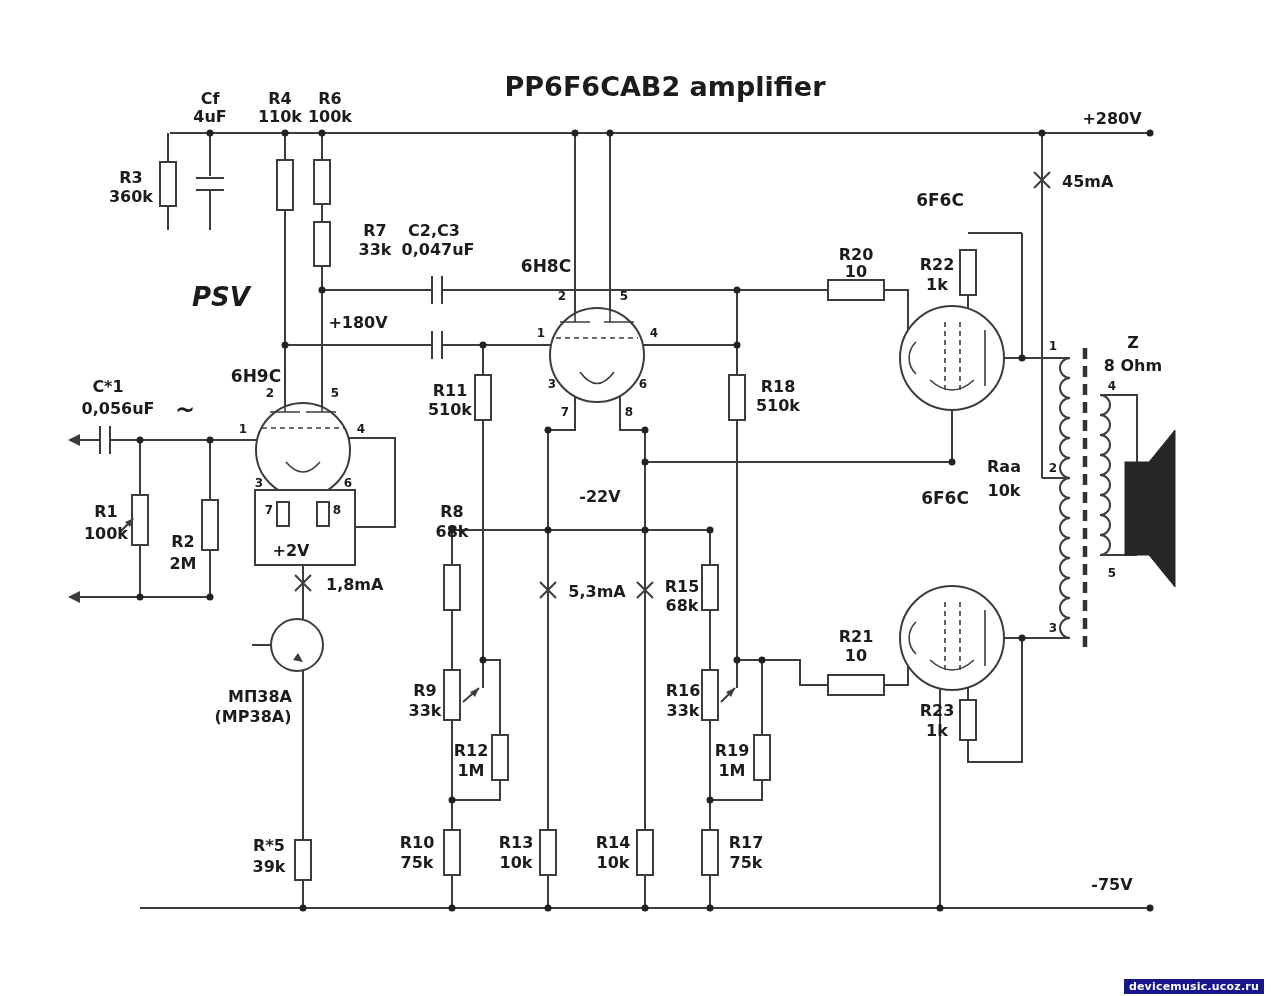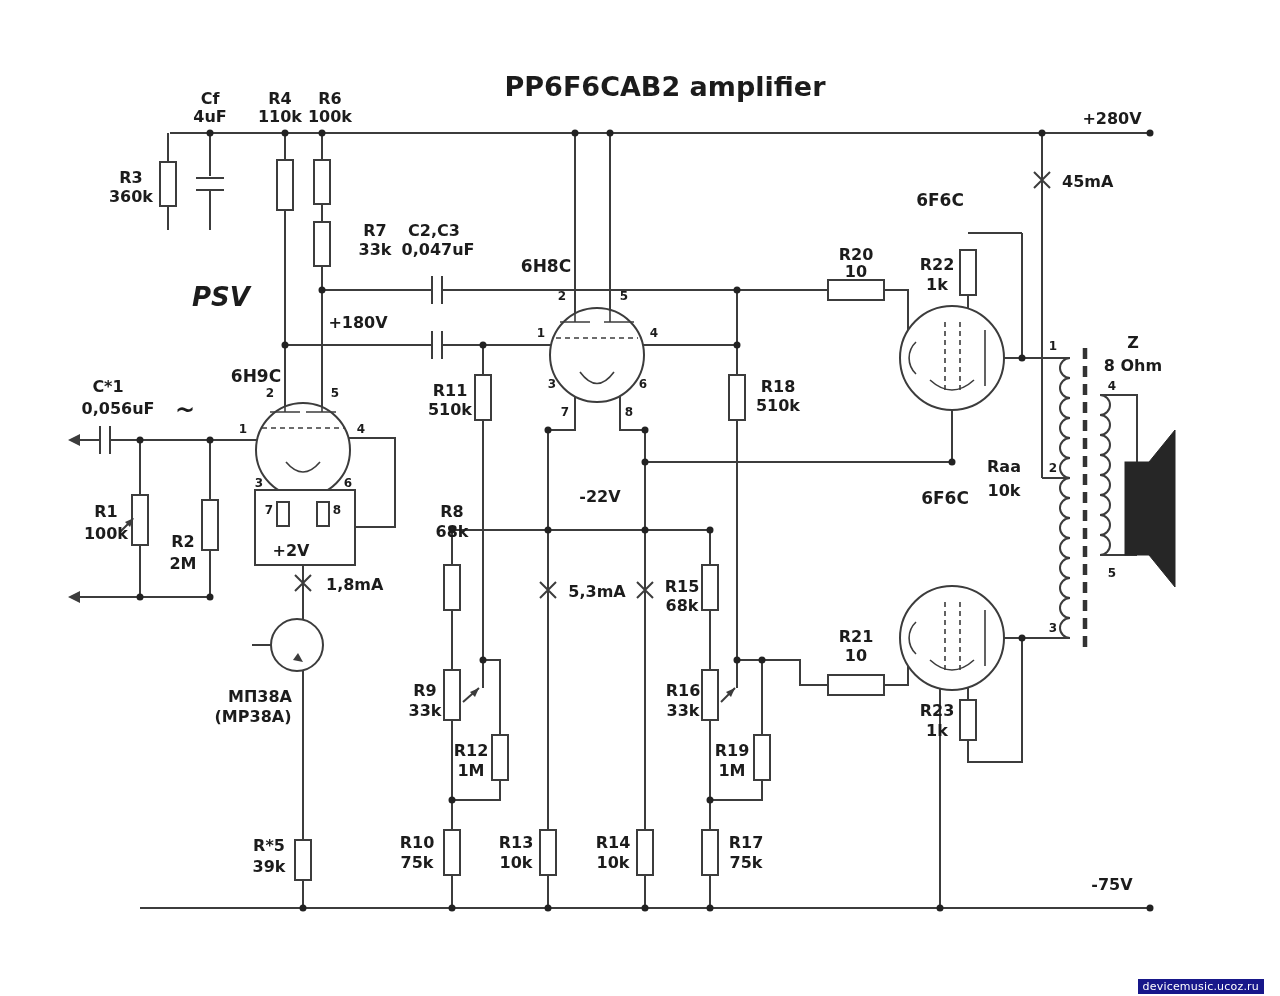--- a/index.html
+++ b/index.html
@@ -13,21 +13,21 @@
   .pin{font-size:12px;font-weight:bold;}
   .psv{font-size:26px;font-weight:bold;font-style:italic;}
   .tilde{font-size:24px;font-weight:bold;}
   .wire{stroke:#3c3c3c;stroke-width:2;fill:none;}
   .wire-thin{stroke:#3c3c3c;stroke-width:1.6;fill:none;}
   .dashed{stroke-dasharray:5,4;}
   .comp{fill:#ffffff;stroke:#3c3c3c;stroke-width:2;}
   .dot{fill:#222222;stroke:none;}
   .ah{fill:#3c3c3c;stroke:none;}
   #watermark{position:absolute;right:16px;bottom:2px;background:#17178a;color:#ffffff;
-             font-size:11px;font-weight:normal;padding:1px 5px;letter-spacing:0.2px;}
+             font-size:11px;font-weight:bold;padding:1px 5px;letter-spacing:0.2px;}
 </style>
 </head>
 <body>
 
 <div id="stage">
 <svg width="1280" height="996" viewBox="0 0 1280 996">
 
   <g>
     <path class="wire" d="M170,133 H1150"></path>
     <path class="wire" d="M140,908 H1150"></path>

